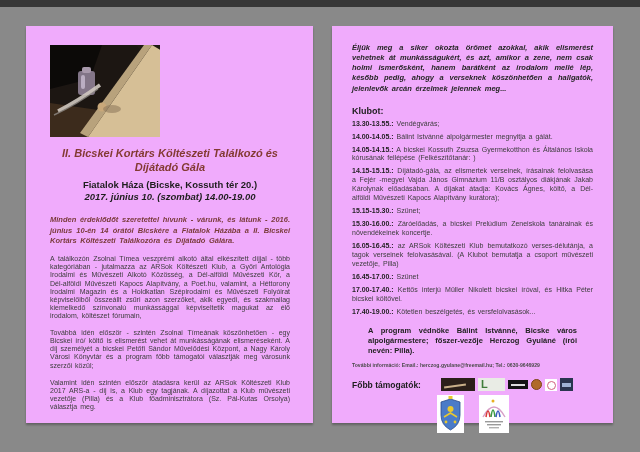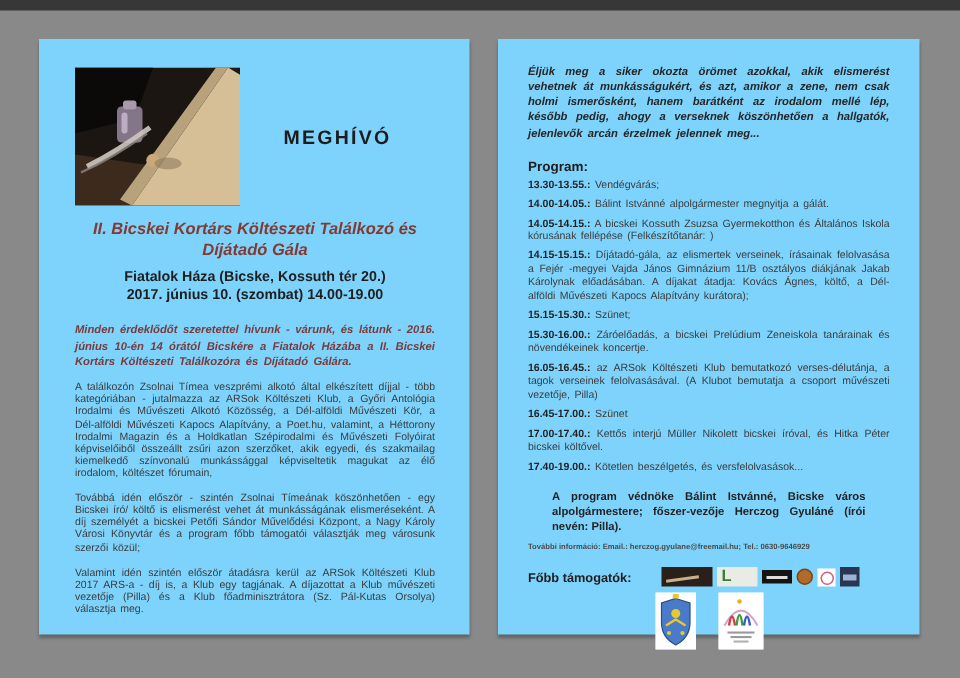--- a/index.html
+++ b/index.html
@@ -5,34 +5,34 @@
   html,body{margin:0;padding:0;}
   body{
     width:640px;height:452px;
     background:#898989;
     font-family:"Liberation Sans", sans-serif;
     position:relative;overflow:hidden;
     -webkit-font-smoothing:antialiased;
   }
   .top-bar{position:absolute;top:0;left:0;width:640px;height:7px;background:#373737;}
   .page{
-    position:absolute;top:26px;height:397px;background:#7dd3fc;
+    position:absolute;top:26px;height:397px;background:#f0abfc;
     box-sizing:border-box;
     box-shadow:0 2px 2px rgba(0,0,0,.28);
   }
   .page-left{left:26px;width:287px;padding:19px 23px 0 24px;}
   .page-right{left:332px;width:281px;padding:17px 20px 0 20px;}
 
   
   .header-row{display:flex;align-items:center;}
   .photo{width:110px;height:92px;flex:0 0 auto;display:block;}
   .meghivo{flex:1;text-align:center;font-weight:bold;font-size:13px;letter-spacing:1.5px;color:#1c1c1c;}
   .event-title{margin-top:10px;text-align:center;font-weight:bold;font-style:italic;font-size:11px;line-height:1.25;color:#833a32;}
   .venue{margin-top:4px;text-align:center;font-weight:bold;font-size:9.5px;line-height:1.3;color:#1e1e1e;}
-  .datetime{text-align:center;font-weight:bold;font-size:9.5px;line-height:1.3;color:#1e1e1e;}
+  .datetime{text-align:center;font-weight:bold;font-size:9.5px;line-height:1.3;color:#1e1e1e;font-style:italic;}
   p.invite{margin:12px 0 0;font-size:7.5px;font-weight:bold;font-style:italic;color:#7a3b3b;text-align:justify;line-height:1.38;word-spacing:1.5px;}
   p.body{margin:9px 0 0;font-size:7px;color:#3c3c3c;text-align:justify;line-height:1.16;word-spacing:1px;}
 
   
   p.intro{margin:0;font-size:7.5px;font-weight:bold;font-style:italic;color:#262626;text-align:justify;line-height:1.35;word-spacing:1.5px;}
   .program-label{margin-top:12px;font-weight:bold;font-size:9px;color:#1d1d1d;}
   p.prog{margin:4px 0 0;font-size:7px;color:#3c3c3c;line-height:1.28;text-align:justify;word-spacing:1px;}
   p.prog .t{font-weight:bold;color:#1f1f1f;}
   p.patron{margin:9px 16px 0;font-size:7.5px;font-weight:bold;color:#222;text-align:justify;line-height:1.35;}
   p.contact{margin:6px 0 0;font-size:6px;font-weight:bold;color:#4a4a4a;white-space:nowrap;transform:scale(.85);transform-origin:0 50%;}
@@ -70,36 +70,35 @@
       <polygon points="38,92 102,0 94,0 30,88" fill="#b8a27c"></polygon>
       <polygon points="0,0 52,0 40,34 0,44" fill="#0c0a08"></polygon>
       <rect x="28" y="26" width="17" height="24" rx="3" fill="#8d7f92" opacity="0.92"></rect>
       <rect x="32" y="22" width="9" height="6" rx="2" fill="#a899ab"></rect>
       <rect x="31" y="30" width="4" height="14" rx="2" fill="#c9bdd1" opacity="0.8"></rect>
       <path d="M8,66 Q28,56 50,40" stroke="#cfc8c0" stroke-width="3.5" fill="none" opacity="0.9"></path>
       <path d="M4,70 Q26,60 48,44" stroke="#8f8a84" stroke-width="1.5" fill="none" opacity="0.8"></path>
       <circle cx="52" cy="62" r="4.5" fill="#c9a87a"></circle>
       <ellipse cx="62" cy="64" rx="9" ry="4" fill="#8a745a" opacity="0.55"></ellipse>
     </svg>
-    <div class="meghivo">MEGHÍVÓ</div>
   </div>
 
   <div class="event-title">II. Bicskei Kortárs Költészeti Találkozó és Díjátadó Gála</div>
   <div class="venue">Fiatalok Háza (Bicske, Kossuth tér 20.)</div>
   <div class="datetime">2017. június 10. (szombat) 14.00-19.00</div>
 
   <p class="invite">Minden érdeklődőt szeretettel hívunk  - várunk, és látunk - 2016. június 10-én 14 órától Bicskére a Fiatalok Házába a II. Bicskei Kortárs Költészeti Találkozóra és Díjátadó Gálára.</p>
   <p class="body">A találkozón Zsolnai Tímea veszprémi alkotó által elkészített díjjal - több kategóriában - jutalmazza az ARSok Költészeti Klub, a Győri Antológia Irodalmi és Művészeti Alkotó Közösség, a Dél-alföldi Művészeti Kör, a Dél-alföldi Művészeti Kapocs Alapítvány, a Poet.hu, valamint, a Héttorony Irodalmi Magazin és a Holdkatlan Szépirodalmi és Művészeti Folyóirat képviselőiből összeállt zsűri azon szerzőket, akik egyedi, és szakmailag kiemelkedő színvonalú munkássággal képviseltetik magukat az élő irodalom, költészet fórumain,</p>
   <p class="body">Továbbá idén először - szintén Zsolnai Tímeának köszönhetően - egy  Bicskei író/ költő is elismerést vehet át munkásságának elismeréseként. A díj személyét a bicskei Petőfi Sándor Művelődési Központ, a Nagy Károly Városi Könyvtár és a program főbb támogatói választják meg városunk szerzői közül;</p>
   <p class="body">Valamint idén szintén először átadásra kerül az ARSok Költészeti Klub 2017 ARS-a - díj is, a Klub egy tagjának. A díjazottat a Klub művészeti vezetője (Pilla) és a Klub főadminisztrátora (Sz. Pál-Kutas Orsolya) választja meg.</p>
 </div>
 
 <div class="page page-right">
   <p class="intro">Éljük meg a siker okozta örömet azokkal, akik elismerést vehetnek át munkásságukért, és azt, amikor a zene, nem csak holmi ismerősként, hanem barátként az irodalom mellé lép, később pedig, ahogy a verseknek köszönhetően a  hallgatók, jelenlevők arcán érzelmek jelennek meg...</p>
-  <div class="program-label">Program:</div>
+  <div class="program-label">Klubot:</div>
 
   <p class="prog"><span class="t">13.30-13.55.:</span> <span>Vendégvárás;</span></p>
   <p class="prog"><span class="t">14.00-14.05.:</span> <span>Bálint Istvánné alpolgármester megnyitja a gálát.</span></p>
   <p class="prog"><span class="t">14.05-14.15.:</span> <span>A bicskei Kossuth Zsuzsa Gyermekotthon és Általános Iskola kórusának fellépése (Felkészítőtanár:   )</span></p>
   <p class="prog"><span class="t">14.15-15.15.:</span> <span>Díjátadó-gála, az elismertek verseinek, írásainak felolvasása a Fejér -megyei Vajda János Gimnázium 11/B osztályos diákjának Jakab Károlynak előadásában. A díjakat átadja: Kovács Ágnes, költő, a Dél-alföldi Művészeti Kapocs Alapítvány kurátora);</span></p>
   <p class="prog"><span class="t">15.15-15.30.:</span> <span>Szünet;</span></p>
   <p class="prog"><span class="t">15.30-16.00.:</span> <span>Záróelőadás, a bicskei Prelúdium Zeneiskola tanárainak és növendékeinek koncertje.</span></p>
   <p class="prog"><span class="t">16.05-16.45.:</span> <span>az ARSok Költészeti Klub bemutatkozó verses-délutánja, a tagok verseinek felolvasásával. (A Klubot bemutatja a csoport művészeti vezetője, Pilla)</span></p>
   <p class="prog"><span class="t">16.45-17.00.:</span> <span>Szünet</span></p>
   <p class="prog"><span class="t">17.00-17.40.:</span> <span>Kettős interjú Müller Nikolett bicskei íróval, és Hitka Péter bicskei költővel.</span></p>

